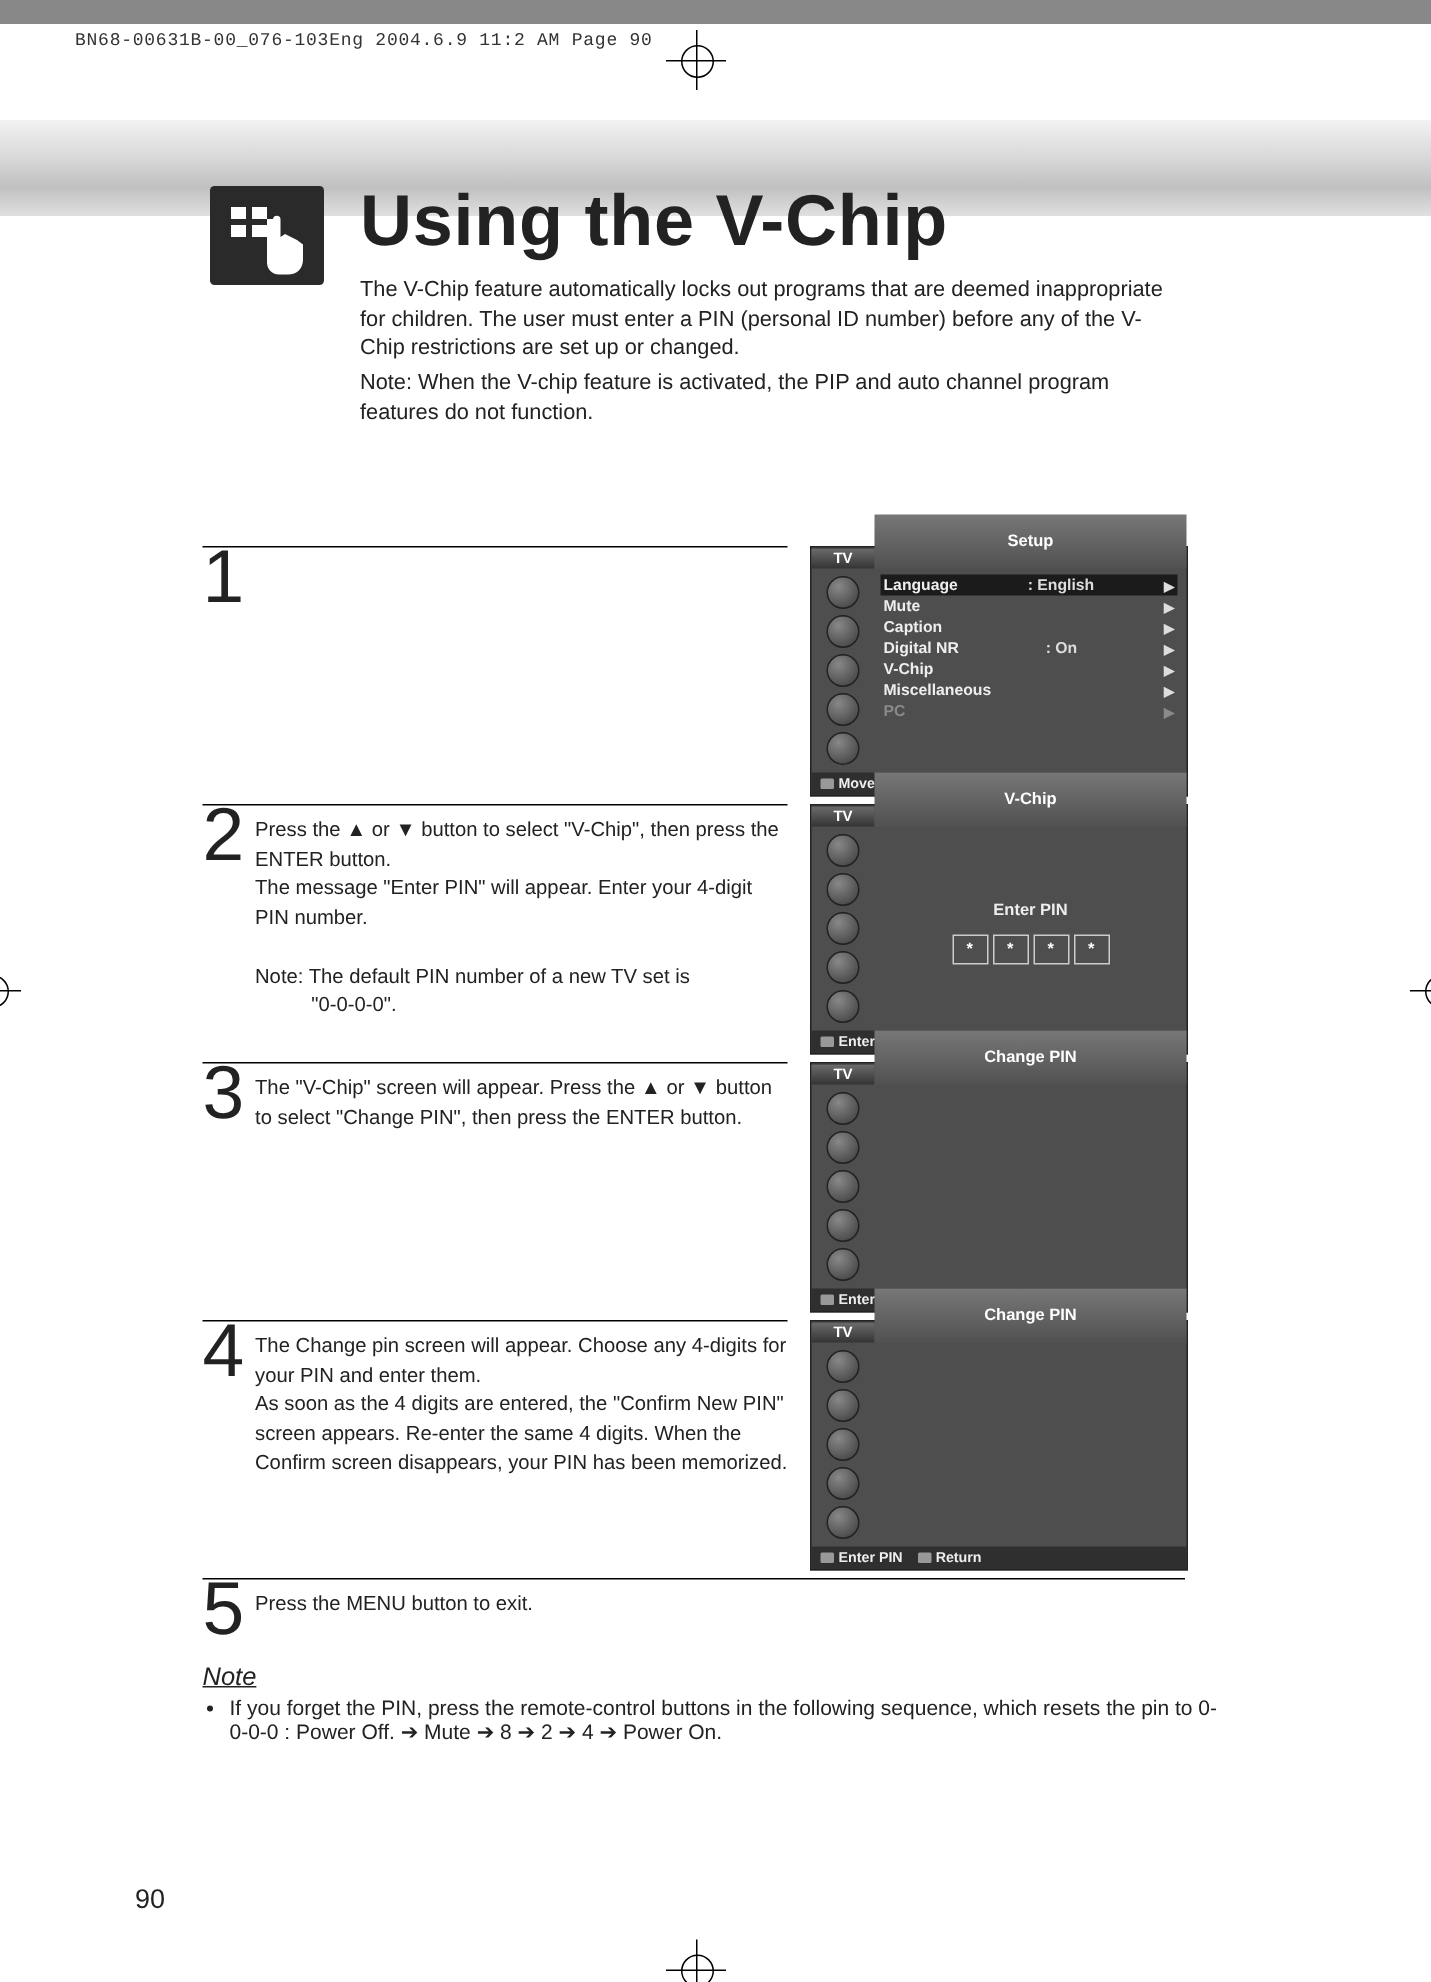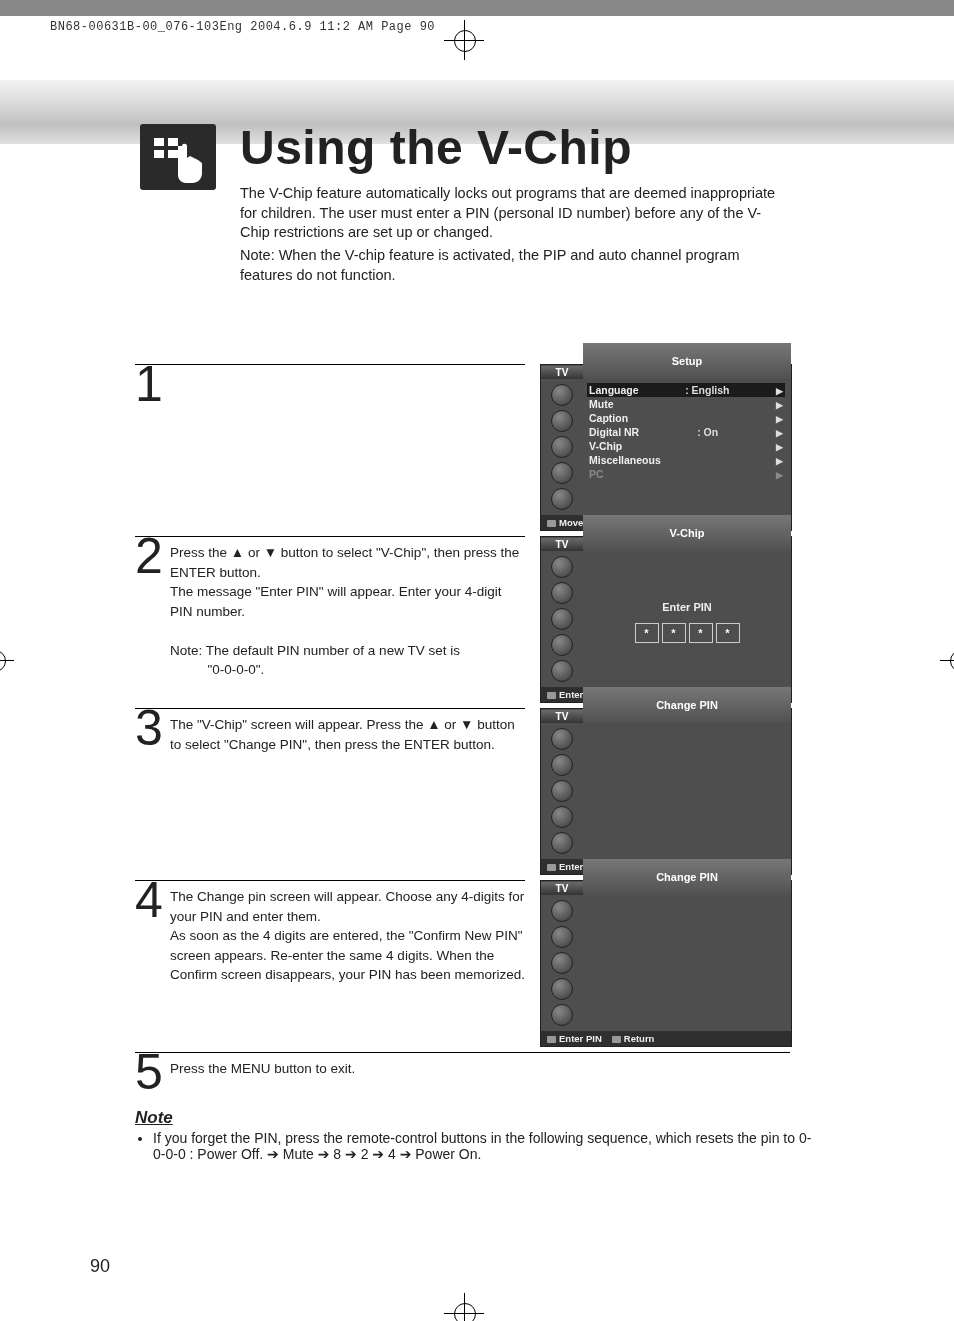--- a/index.html
+++ b/index.html
@@ -29,21 +29,21 @@
   .osd .row.sel{background:#1b1b1b}
   .osd .row .val{color:#ddd;font-weight:700}
   .osd .row .arr{font-size:9px;color:#ddd}
   .osd .footer{display:flex;gap:10px;background:#2f2f2f;padding:2px 6px;font-size:9.5px;font-weight:700}
   .osd .footer span::before{content:'';display:inline-block;width:9px;height:7px;background:#999;margin-right:3px;vertical-align:middle;border-radius:1px}
   .pin-main{flex:1;display:flex;flex-direction:column;align-items:center;justify-content:center;gap:10px;font-weight:700;font-size:11px;padding:18px 0 12px}
   .pin-boxes{display:flex;gap:3px}
   .pin-boxes .b{width:22px;height:18px;border:1px solid #ccc;text-align:center;line-height:18px;font-size:11px;color:#fff}
   .pin-boxes .b.empty{background:#fff}
   .notefoot{position:absolute;left:135px;top:1092px;width:680px;font-size:14px}
-  .notefoot .nh{font-style:italic;font-weight:700;text-decoration:underline;font-size:17px;margin-bottom:2px}
+  .notefoot .nh{font-style:italic;font-weight:400;text-decoration:underline;font-size:17px;margin-bottom:2px}
   .notefoot ul{margin:2px 0 0 18px;padding:0}
   .pagenum{position:absolute;left:90px;bottom:60px;font-size:18px}
   .reg{position:absolute;width:28px;height:28px}
   .reg::before{content:'';position:absolute;left:50%;top:-6px;width:1px;height:40px;background:#000}
   .reg::after{content:'';position:absolute;top:50%;left:-6px;height:1px;width:40px;background:#000}
   .reg .c{position:absolute;left:4px;top:4px;width:20px;height:20px;border:1px solid #000;border-radius:50%}
 </style>
 </head>
 <body>
 

